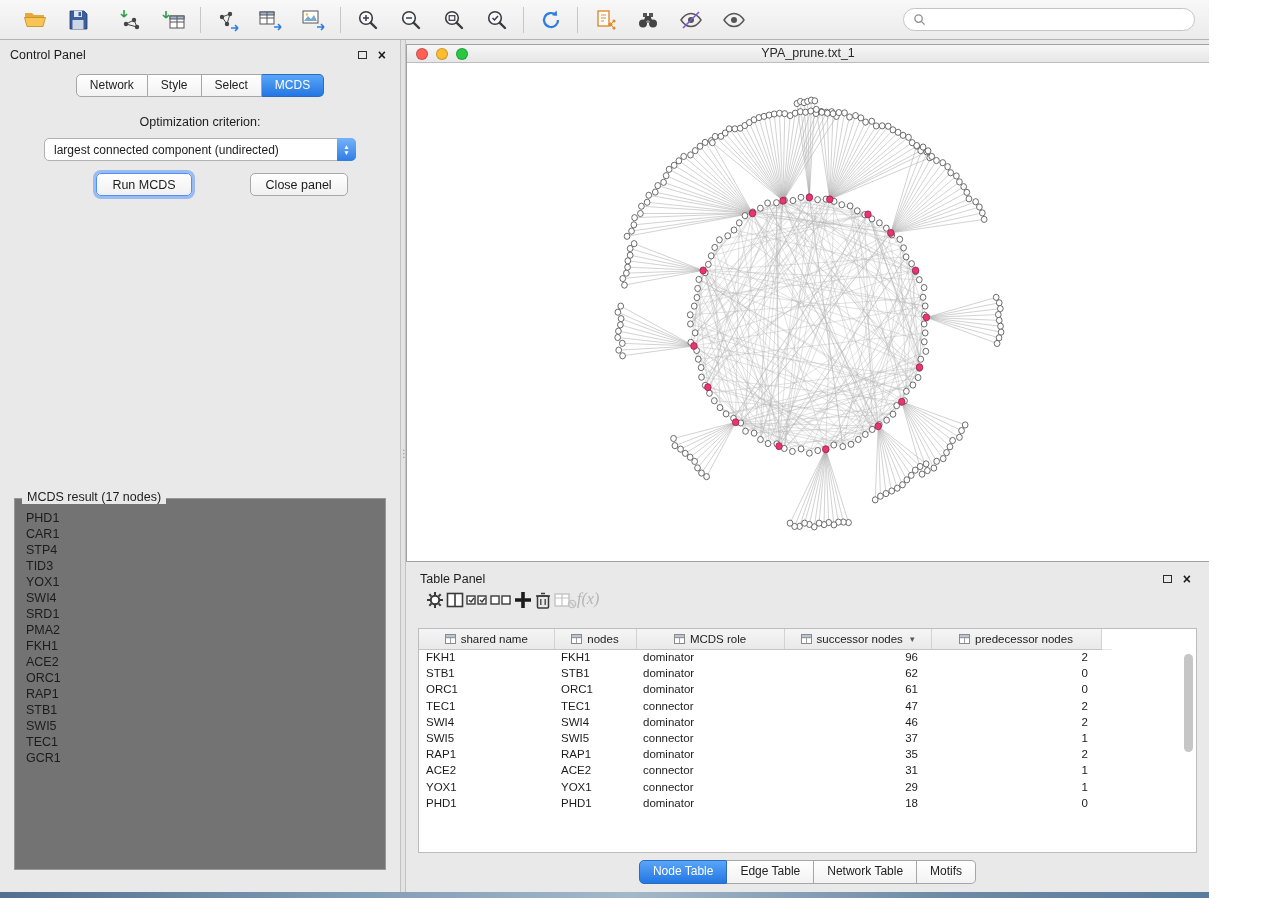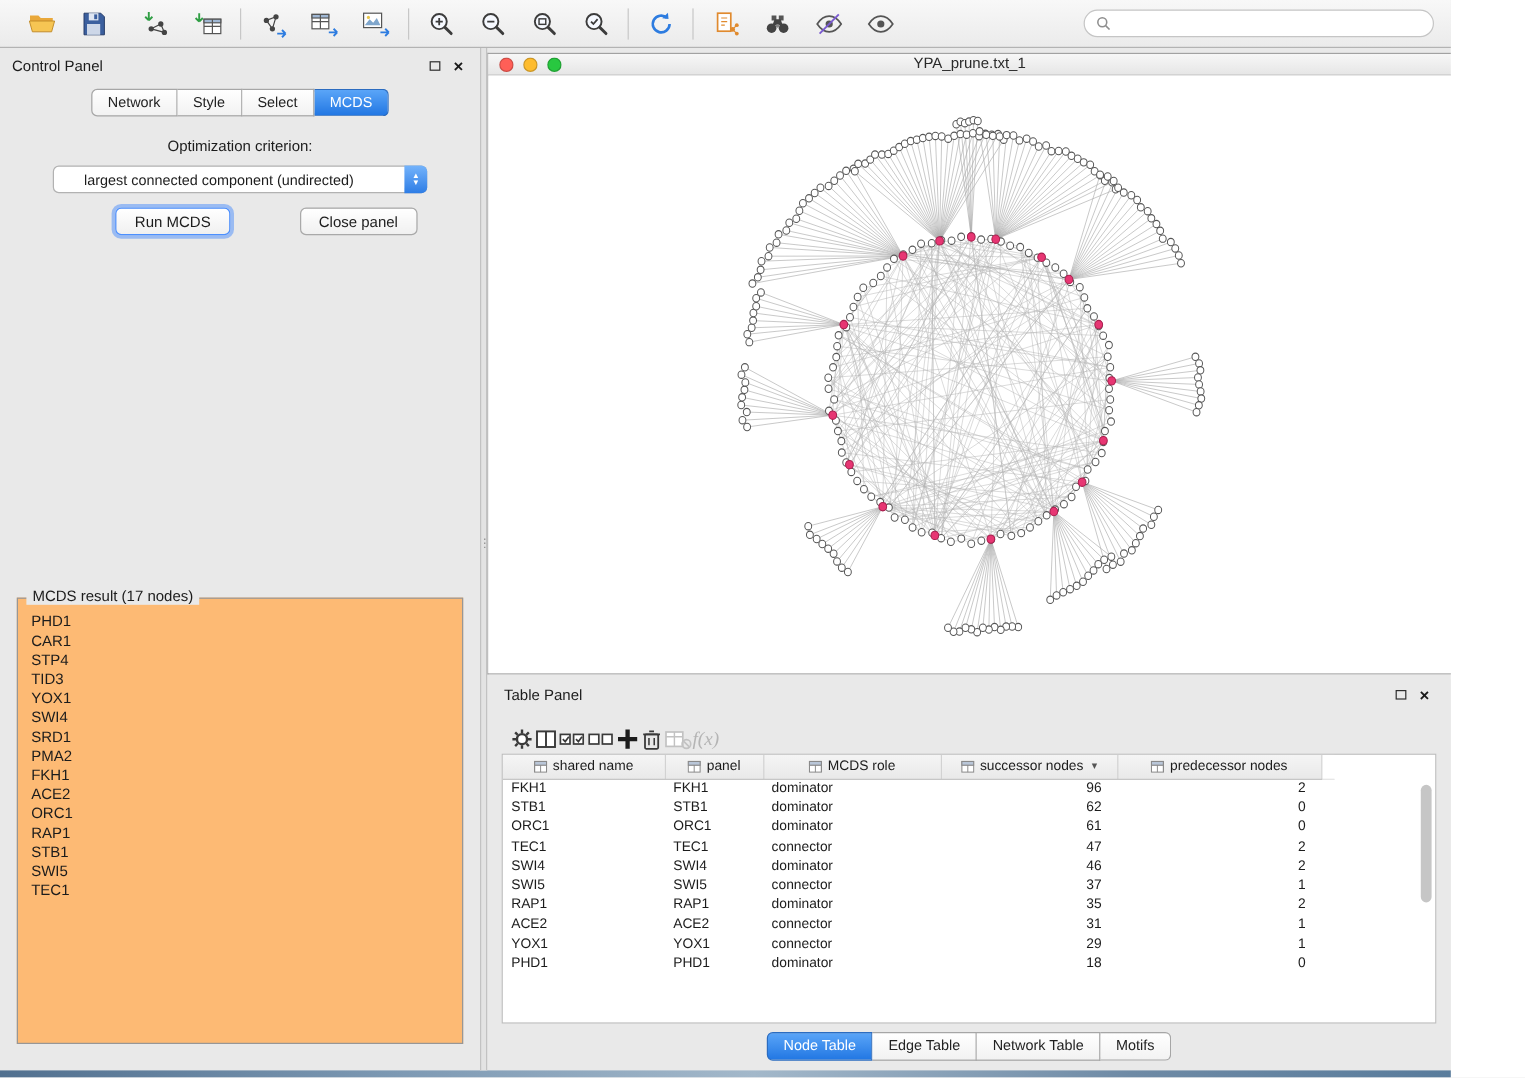--- a/index.html
+++ b/index.html
@@ -28,32 +28,32 @@
   .close-btn { font-size:14px; font-weight:bold; line-height:10px; color:#1a1a1a; }
   .cp-tabs, .table-tabs { display:flex; justify-content:center; }
   .cp-tabs { margin:8px 0 2px; }
   .seg-tab { font-size:12px; padding:3px 13px 4px; background:linear-gradient(#ffffff,#f2f2f2);
     border:1px solid #a6a6a6; border-left:none; color:#222; white-space:nowrap; }
   .seg-tab:first-child { border-left:1px solid #a6a6a6; border-radius:5px 0 0 5px; }
   .seg-tab:last-child { border-radius:0 5px 5px 0; }
   .seg-tab.active { background:linear-gradient(#5aa5f8,#2277e3); color:#fff; border-color:#2b6cc0; }
   .opt-label { text-align:center; font-size:12.5px; margin-top:16px; }
   .combo { width:312px; height:23px; margin:9px auto 0; background:#fff; border:1px solid #b2b2b2;
-    border-radius:5px; position:relative; display:flex; align-items:center; padding-left:25px;
+    border-radius:5px; position:relative; display:flex; align-items:center; padding-left:9px;
     font-size:12px; }
   .combo-stepper { position:absolute; right:-1px; top:-1px; bottom:-1px; width:19px;
     background:linear-gradient(#74b3fb,#2e7de5); border-radius:0 5px 5px 0; color:#fff;
     display:flex; flex-direction:column; align-items:center; justify-content:center;
     font-size:6.5px; line-height:6px; }
   .btn-row { display:flex; justify-content:center; gap:14px; margin:12px 0 10px; }
   .mac-btn { font-size:12.5px; height:23px; padding:0 15px; background:linear-gradient(#ffffff,#f0f0f0);
     border:1px solid #a9a9a9; border-radius:5px; color:#1c1c1c;margin-left:44px; }
   .mac-btn.focused { border-color:#4d90fe; box-shadow:0 0 0 3px rgba(90,150,250,.55); }
   .cp-spacer { flex:1; }
-  .result-box { flex:0 0 372px; margin:0 14px 22px; border:1px solid #979797; background:#fdba74; position:relative; }
+  .result-box { flex:0 0 372px; margin:0 14px 22px; border:1px solid #979797; background:#737373; position:relative; }
   .box-title { position:absolute; top:-9px; left:7px; background:#e9e9e9; padding:0 5px; font-size:12.5px; }
   .result-list { position:absolute; left:3px; right:3px; top:7px; bottom:3px; overflow:hidden;
     font-size:12.5px; line-height:16px; padding:4px 0 0 8px; }
 
   
   .divider { width:6px; background:#e3e3e3; border-left:1px solid #c2c2c2; border-right:1px solid #c2c2c2;
     position:relative; }
   .divider-grip { position:absolute; top:408px; left:-2px; color:#8f8f8f; font-size:10px; }
 
   
@@ -68,21 +68,21 @@
   .net-canvas { flex:1; position:relative; overflow:hidden; background:#fff; }
   #net-svg { position:absolute; left:0; top:0; width:100%; height:100%; }
   #net-svg .edges { stroke:#b5b5b5; stroke-width:.7; fill:none; stroke-opacity:.6; }
   #net-svg .fanlines { stroke:#ababab; stroke-width:.7; fill:none; stroke-opacity:.8; }
   #net-svg circle.node { fill:#fff; stroke:#565656; stroke-width:.9; }
   #net-svg circle.hub { fill:#e73673; stroke:#a81f4e; stroke-width:.9; }
 
   
   .table-panel { flex:1; margin-top:4px; display:flex; flex-direction:column; background:#e9e9e9; min-height:0; }
   .tp-header { flex:0 0 24px; display:flex; align-items:center; font-size:12.5px; padding:2px 14px 0; }
-  .tp-toolbar { flex:0 0 36px; display:flex; align-items:flex-end; padding-left:19px; }
+  .tp-toolbar { flex:0 0 36px; display:flex; align-items:flex-start; padding-left:19px; }
   .tp-icon { display:flex; align-items:center; }
   .fx { font-family:"Liberation Serif","DejaVu Serif",serif; font-style:italic; color:#b4b4b4; font-size:16px; }
   .table-wrap { flex:1; margin:2px 12px 0; background:#fff; border:1px solid #bdbdbd; position:relative; overflow:hidden; }
   table { border-collapse:collapse; table-layout:fixed; font-size:11.5px; }
   th { height:20px; background:linear-gradient(#f5f5f5,#e9e9e9); border-right:1px solid #d2d2d2;
     border-bottom:1px solid #c6c6c6; font-weight:normal; font-size:11.5px; padding:0; }
   th.filler { background:#fff; border:none; border-bottom:1px solid #e6e6e6; }
   .th-inner { display:flex; align-items:center; justify-content:center; gap:5px; padding:0 4px; white-space:nowrap; }
   .sort-chev { color:#555; font-size:9px; margin-left:2px; }
   td { height:16.2px; padding:0 4px 0 7px; white-space:nowrap; }
@@ -298,20 +298,21 @@
             <div>SWI4</div>
             <div>SRD1</div>
             <div>PMA2</div>
             <div>FKH1</div>
             <div>ACE2</div>
             <div>ORC1</div>
             <div>RAP1</div>
             <div>STB1</div>
             <div>SWI5</div>
             <div>TEC1</div>
+            <div>GCR1</div>
           </div>
       </div>
     </div>
 
     <div class="divider">
         <span class="divider-grip">⋮</span>
       </div>
 
     <div class="right">
 
@@ -681,21 +682,21 @@
                       <span>shared name</span>
                     </div>
                   </th>
                   <th>
                     <div class="th-inner">
                       <svg class="th-ic" width="11" height="10" viewBox="0 0 11 10">
                         <rect x="0.5" y="0.5" width="10" height="9" fill="#fff" stroke="#8a8a8a"></rect>
                         <rect x="0.5" y="0.5" width="10" height="3.2" fill="#b9c6d8" stroke="#8a8a8a"></rect>
                         <path d="M5.5 3.5v6" stroke="#8a8a8a" stroke-width="0.8"></path>
                       </svg>
-                      <span>panel</span>
+                      <span>nodes</span>
                     </div>
                   </th>
                   <th>
                     <div class="th-inner">
                       <svg class="th-ic" width="11" height="10" viewBox="0 0 11 10">
                         <rect x="0.5" y="0.5" width="10" height="9" fill="#fff" stroke="#8a8a8a"></rect>
                         <rect x="0.5" y="0.5" width="10" height="3.2" fill="#b9c6d8" stroke="#8a8a8a"></rect>
                         <path d="M5.5 3.5v6" stroke="#8a8a8a" stroke-width="0.8"></path>
                       </svg>
                       <span>MCDS role</span>

